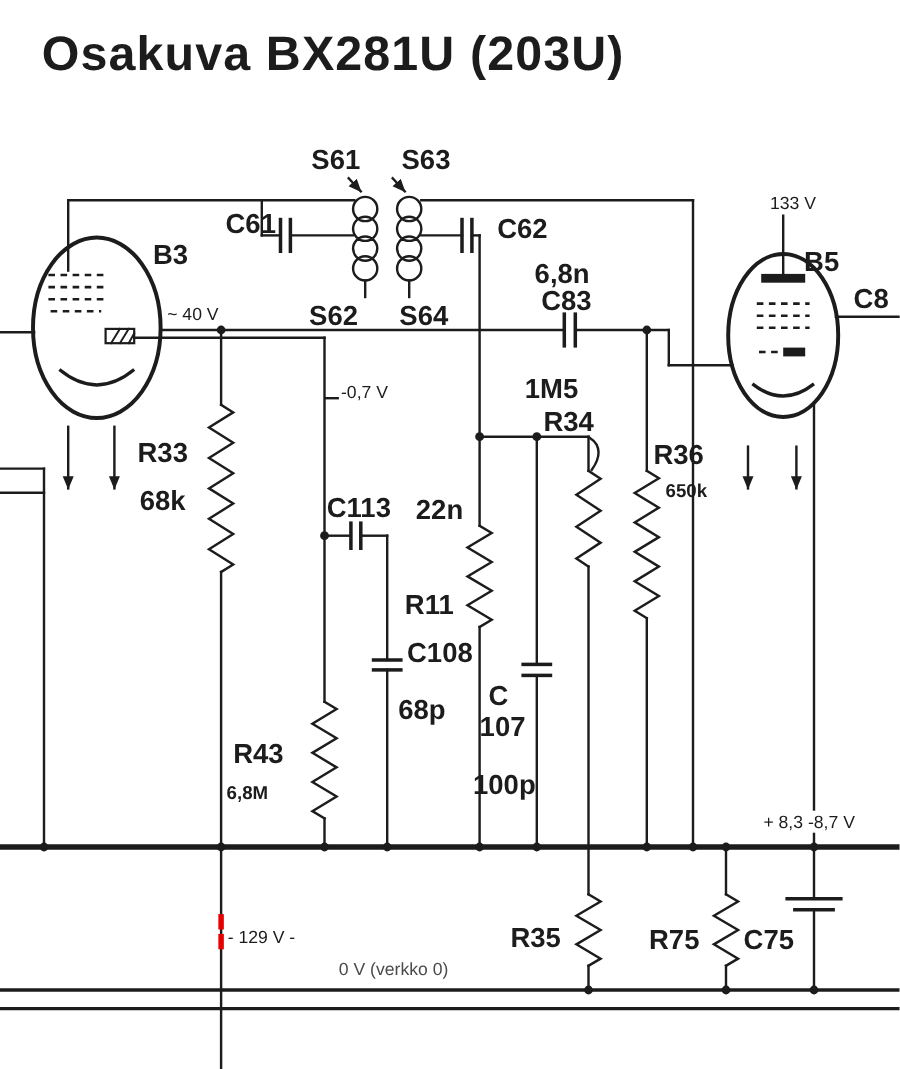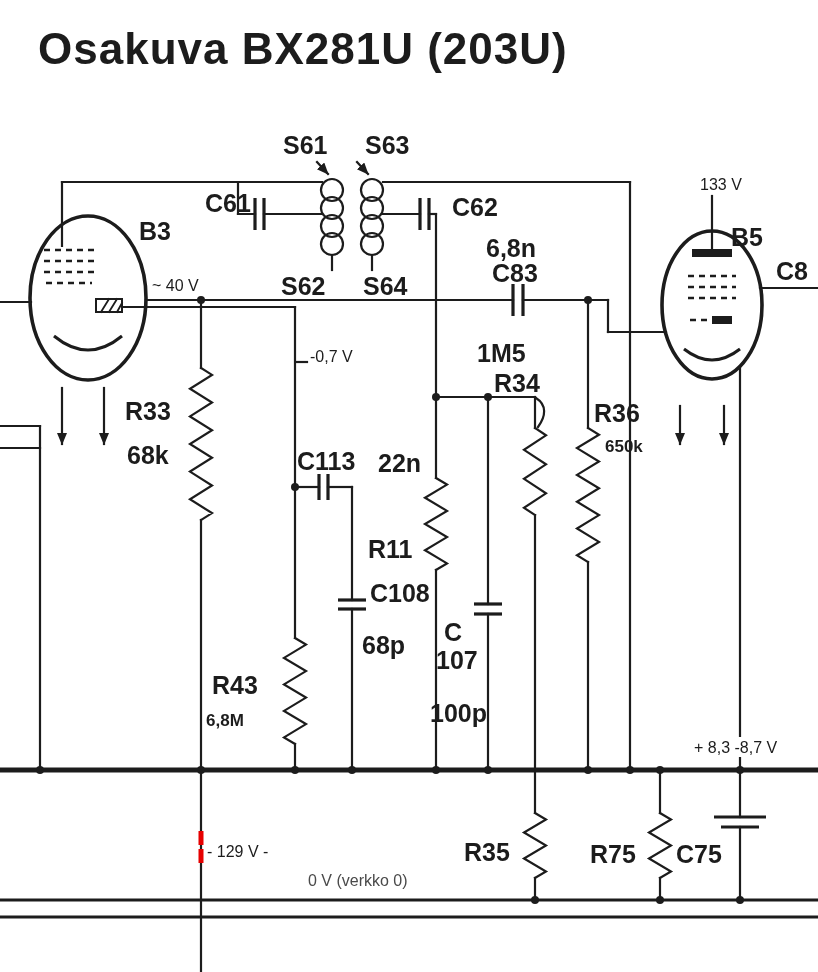--- a/index.html
+++ b/index.html
@@ -1,16 +1,16 @@
 <!DOCTYPE html>
 <html style="--ink: #1c1c1c; --red: #e60000; --muted: #4a4a4a;"><head>
 <meta charset="utf-8">
 <style>
   html,body{margin:0;padding:0;background:#fff;}
-  .canvas{position:relative;width:818px;height:972px;background:#ffffff;overflow:hidden;border-radius:13px;}
+  .canvas{position:relative;width:818px;height:972px;background:#ffffff;overflow:hidden;}
   svg{display:block;}
   .w{stroke:var(--ink);stroke-width:2.2;fill:none;stroke-linecap:square;}
   .w-thick{stroke:var(--ink);stroke-width:3;fill:none;}
   .plate{stroke:var(--ink);stroke-width:3.2;fill:none;stroke-linecap:butt;}
   .tube{stroke:var(--ink);stroke-width:3.6;fill:none;}
   .dash{stroke:var(--ink);stroke-width:2.4;fill:none;stroke-dasharray:6 5;}
   .bus{stroke:var(--ink);stroke-width:5;fill:none;}
   .rail{stroke:var(--ink);stroke-width:3;fill:none;}
   .dot{fill:var(--ink);}
   .red{stroke:var(--red);stroke-width:5;fill:none;}

